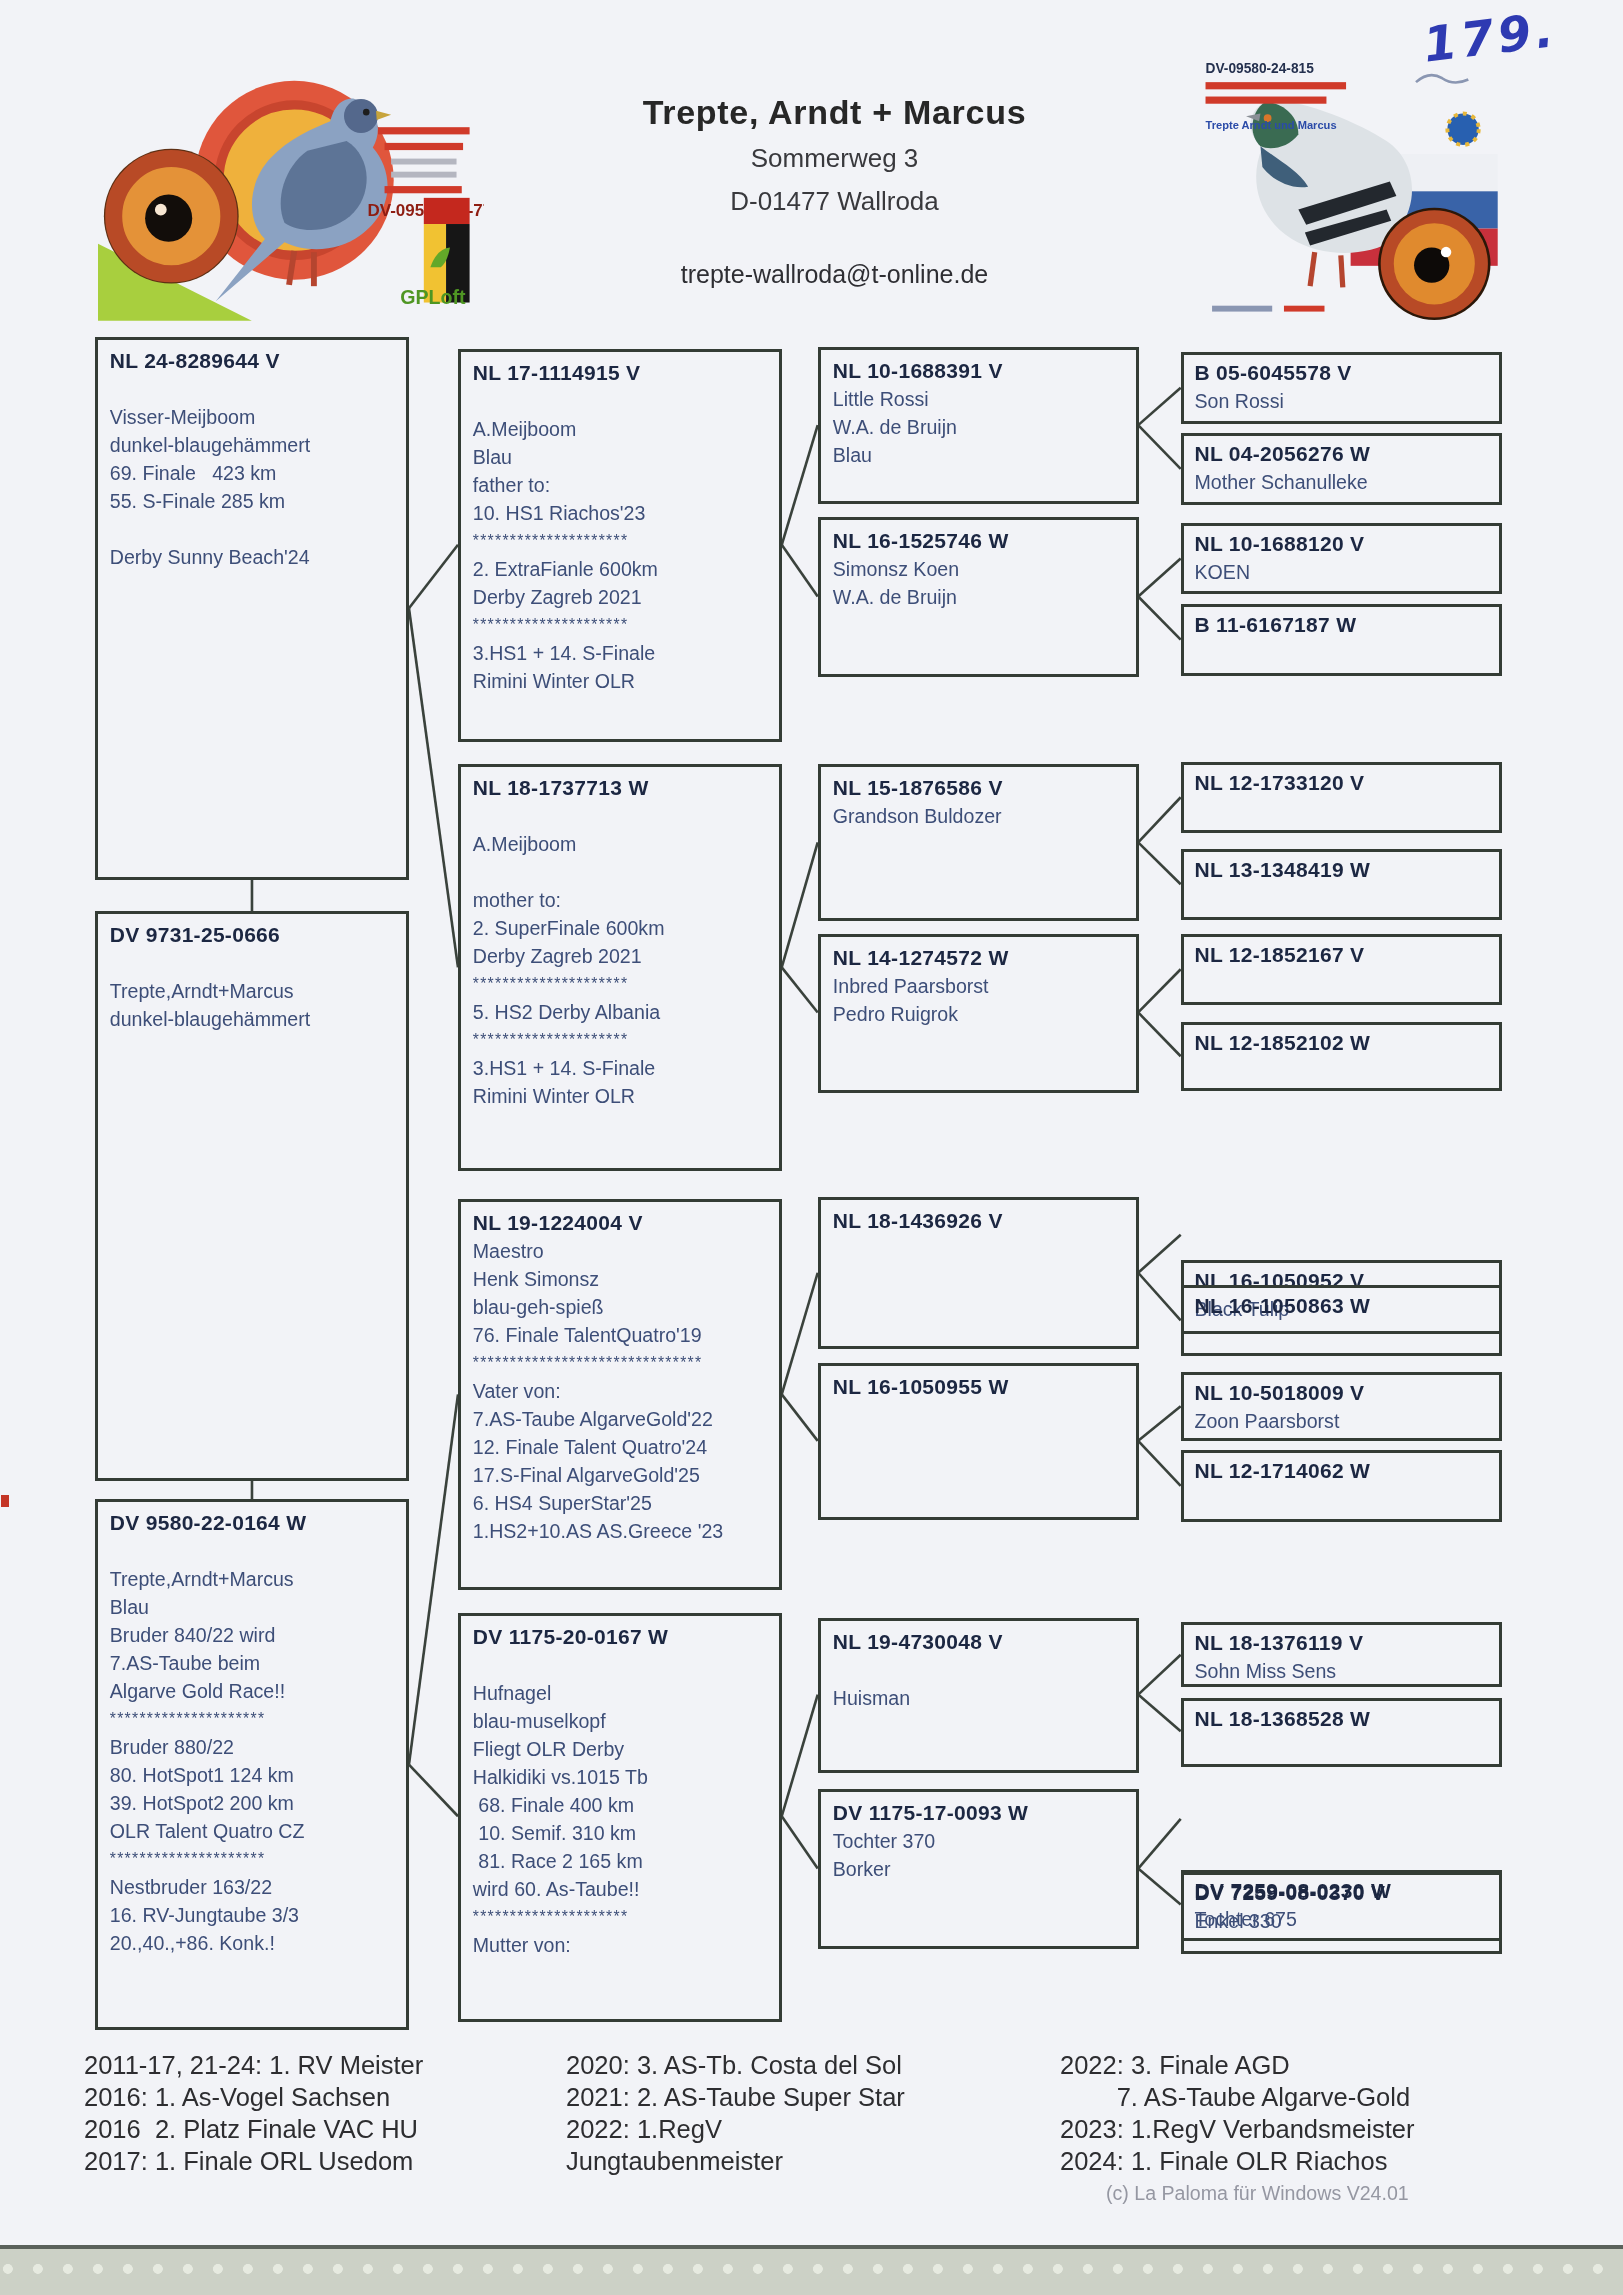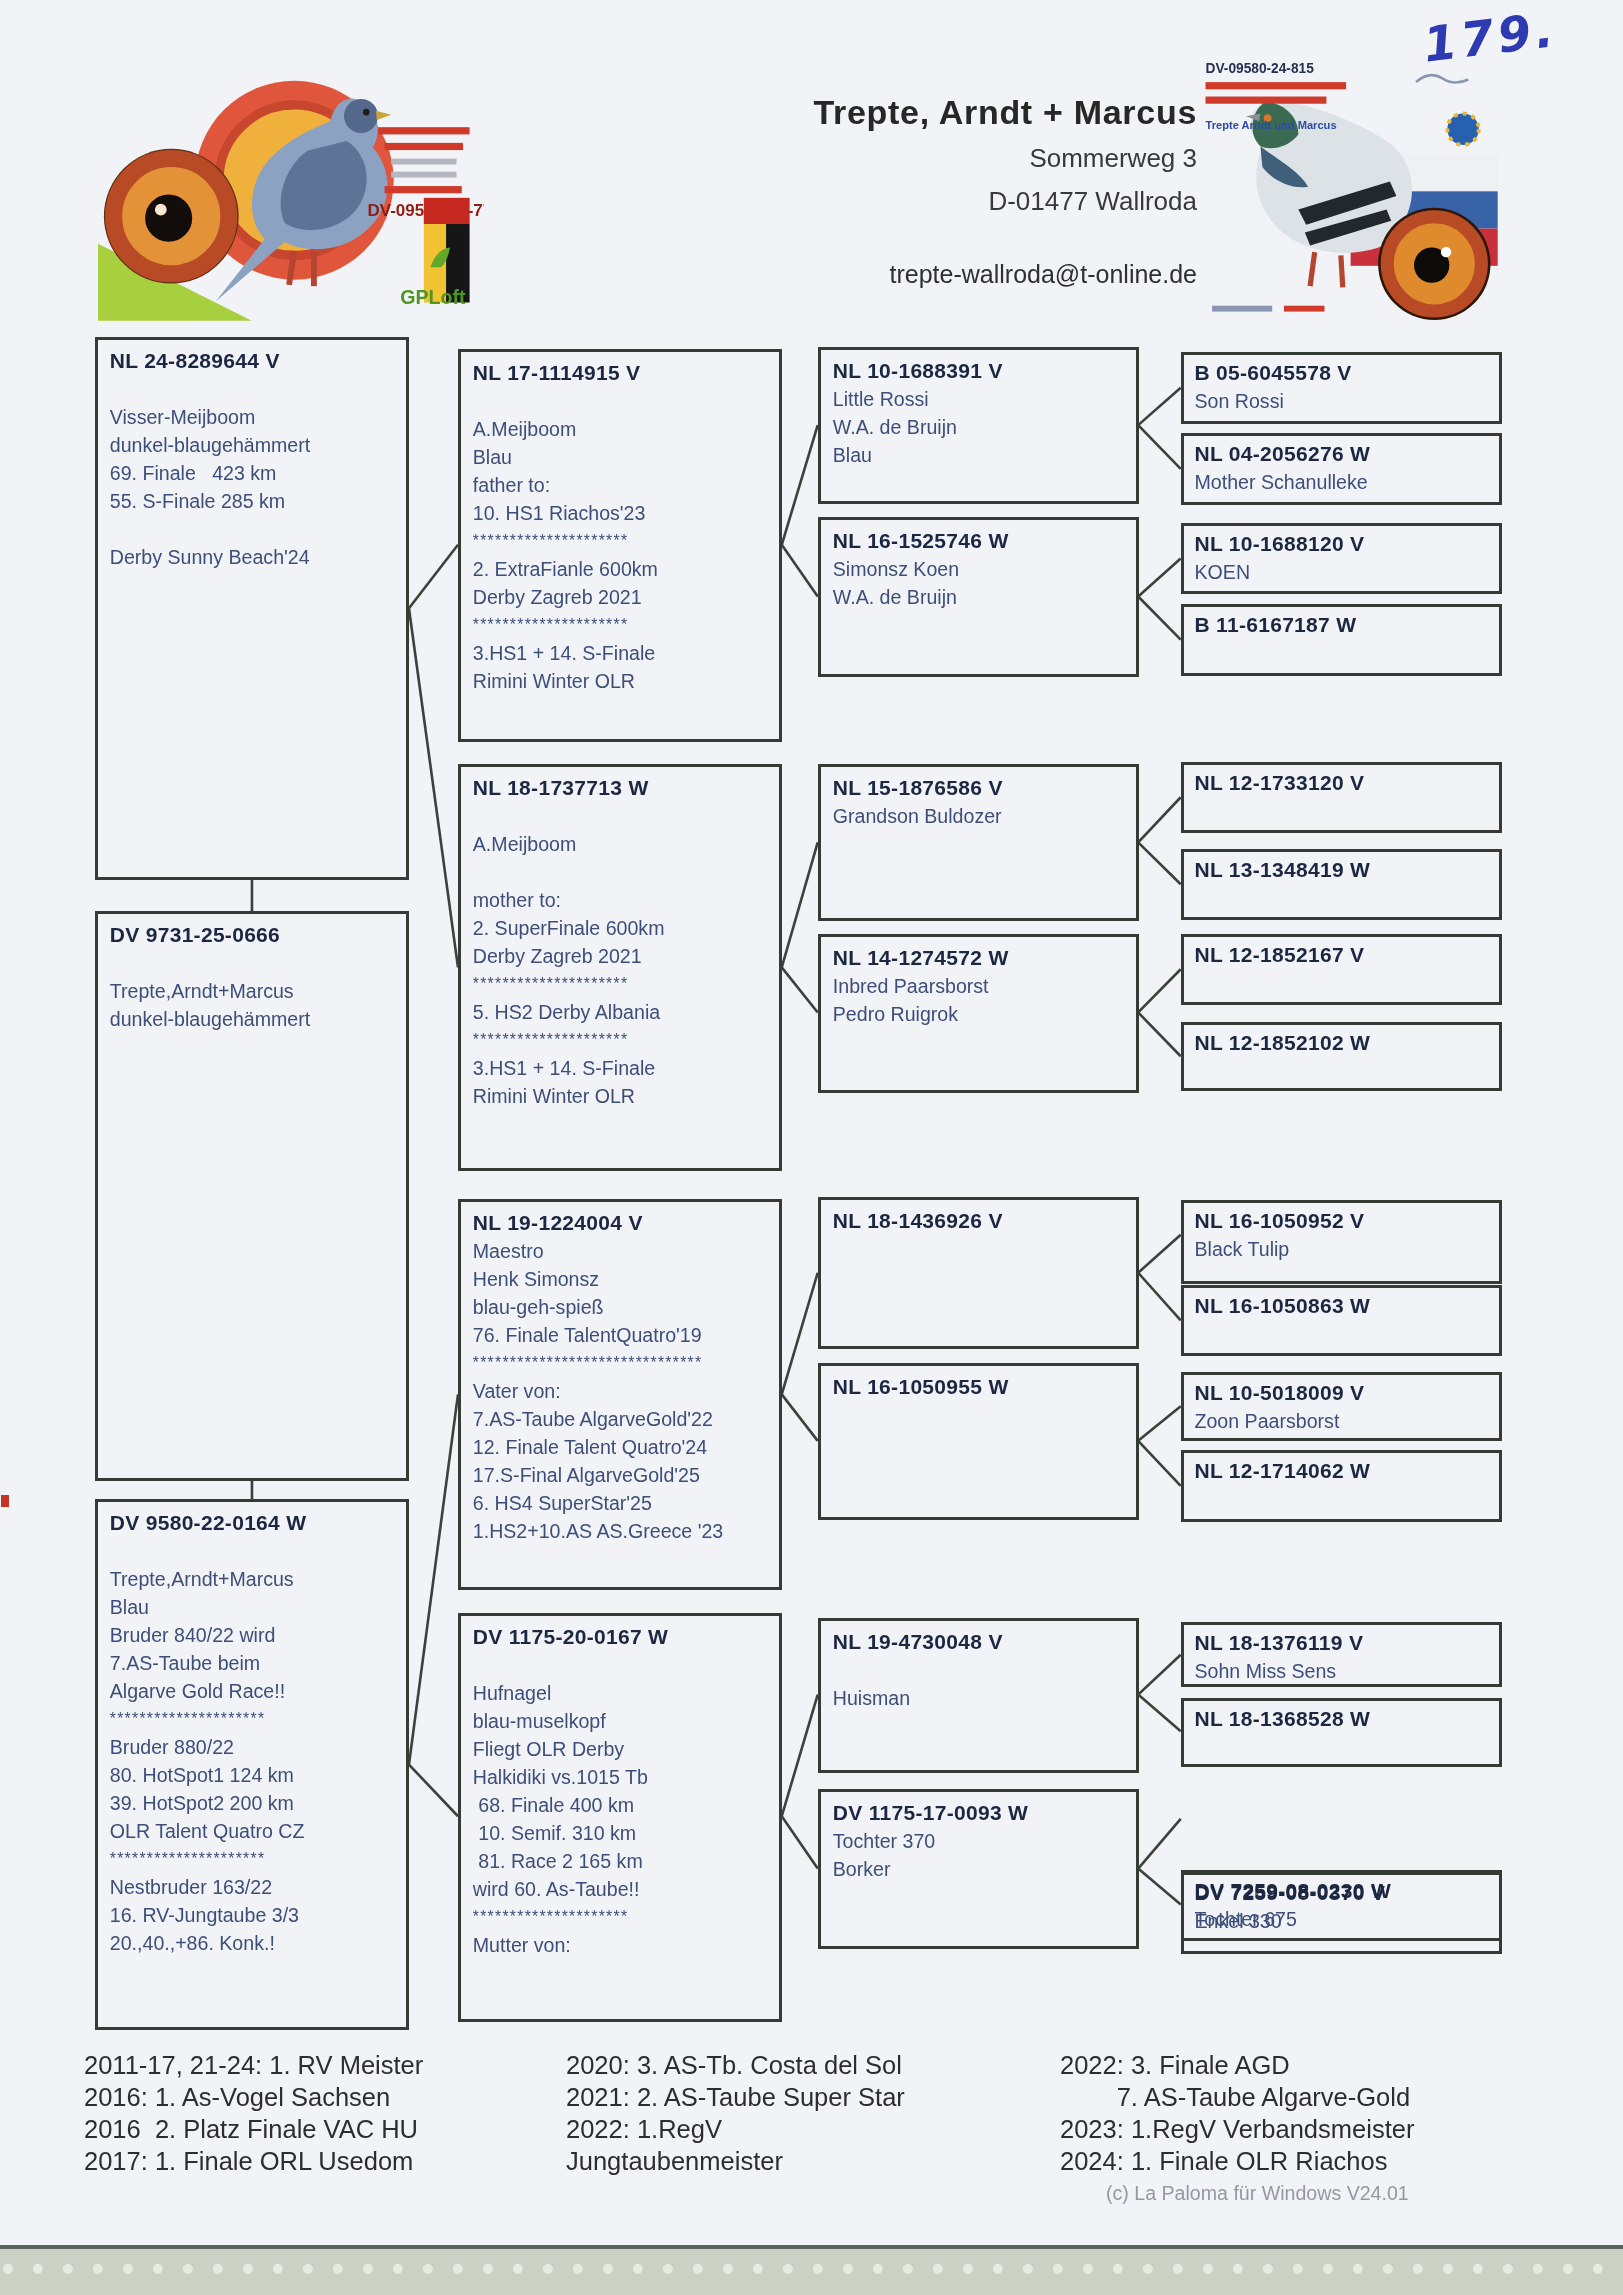--- a/index.html
+++ b/index.html
@@ -12,21 +12,21 @@
   #bottom-strip .dots { position:absolute; left:0; top:11.8px; width:100%; height:17px;
     background-image:radial-gradient(circle at 7.9px 7.9px, #e9ede3 4.6px, rgba(0,0,0,0) 5.2px);
     background-size:30px 17px; opacity:.9; }
 
   
   #handwritten-number { position:absolute; left:1423px; top:5.2px; width:196px;
     font-family:"DejaVu Sans", sans-serif; font-style:italic; font-weight:bold;
     font-size:48px; color:#2e3ab2; transform:rotate(-7deg); letter-spacing:3.9px; }
 
   
-  .header-text { position:absolute; left:504px; width:693px; text-align:right; }
+  .header-text { position:absolute; left:488px; width:693px; text-align:center; }
   #fancier-name { top:93px; font-size:34px; font-weight:bold; color:#272727; letter-spacing:0.7px; }
   #address1 { top:143px; font-size:26px; color:#39393d; }
   #address2 { top:178px; font-size:26px; color:#39393d;margin-top:8px; }
   #email    { top:260px; font-size:25px; color:#2e2e33; }
 
   .photo { position:absolute; }
 
   
   .pbox { position:absolute; border:3.3px solid #343c35; padding:6.5px 11.8px;
     color:#3d4e78; font-size:19.6px; line-height:28px; background:rgba(255,255,255,0.0); }
@@ -365,21 +365,21 @@
   <div></div>
 </div>
 <div class="pbox c4" style="top:934px;height:71px">
   <div class="ring">NL 12-1852167 V</div>
   <div></div>
 </div>
 <div class="pbox c4" style="top:1022px;height:69px">
   <div class="ring">NL 12-1852102 W</div>
   <div></div>
 </div>
-<div class="pbox c4" style="top:1200px;height:84px">
+<div class="pbox c4" style="top:1260px;height:74px">
   <div class="ring">NL 16-1050952 V</div>
   <div>
       <div class="ln">Black Tulip</div>
     </div>
 </div>
 <div class="pbox c4" style="top:1285px;height:71px">
   <div class="ring">NL 16-1050863 W</div>
   <div></div>
 </div>
 <div class="pbox c4" style="top:1372px;height:69px">

